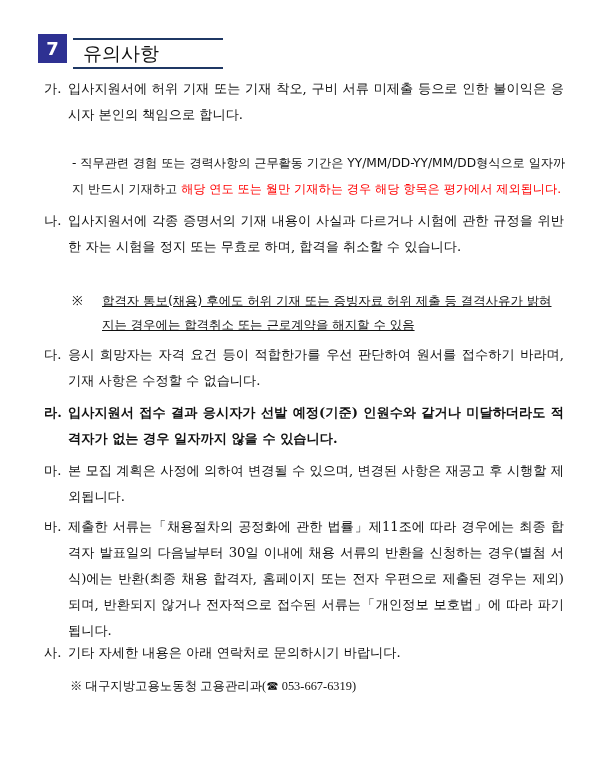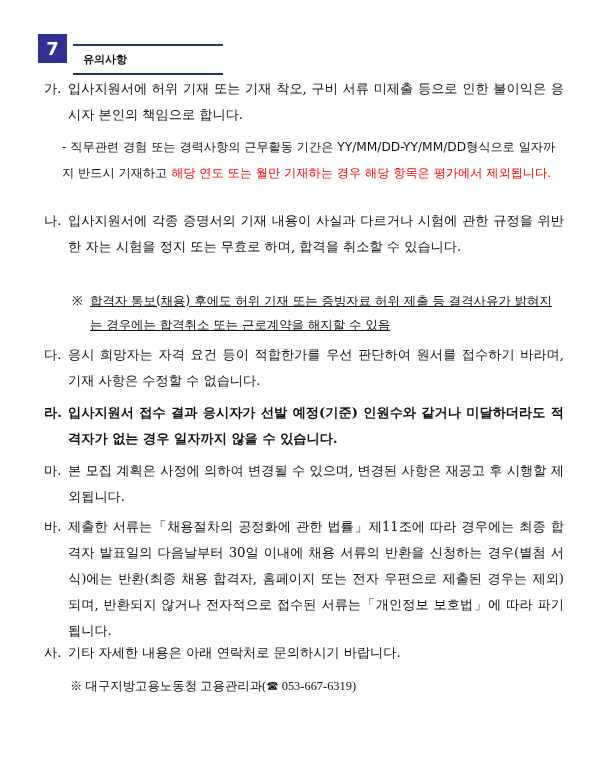--- a/index.html
+++ b/index.html
@@ -1,35 +1,35 @@
 <!DOCTYPE html>
 <html><head>
   <meta charset="utf-8">
   <style>
     html, body { margin: 0; padding: 0; background: #ffffff; }
     body { width: 611px; height: 759px; position: relative; overflow: hidden;
       font-family: "DejaVu Serif", "Liberation Serif", serif; color: #111; }
     .hdr-num { position: absolute; left: 38px; top: 34px; width: 29px; height: 29px;
       background: #2e3192; color: #fff; font-family: "DejaVu Sans", "Liberation Sans", sans-serif;
       font-weight: bold; font-size: 18px; line-height: 29px; text-align: center; }
-    .hdr-title { position: absolute; left: 73px; top: 44px; width: 140px; height: 27px;
+    .hdr-title { position: absolute; left: 73px; top: 38px; width: 140px; height: 27px;
       border-top: 2px solid #1f3864; border-bottom: 2px solid #1f3864;
-      font-family: "DejaVu Sans", "Liberation Sans", sans-serif; font-size: 11px;
-      line-height: 27px; padding-left: 10px; box-sizing: content-box; font-weight: bold; }
+      font-family: "DejaVu Sans", "Liberation Sans", sans-serif; font-size: 19px;
+      line-height: 27px; padding-left: 10px; box-sizing: content-box; }
     .blk { position: absolute; left: 44px; width: 520px; font-size: 13.2px; line-height: 26px; }
     .blk .row { display: flex; }
     .blk .mk { flex: 0 0 auto; width: 24px; }
     .blk .tx { flex: 1; text-align: justify; }
     .bold { font-weight: bold; }
     .red { color: #ff0000; }
-    .sub { position: absolute; left: 62px; width: 500px; font-size: 12.8px; line-height: 26px; }
+    .sub { position: absolute; left: 72px; width: 500px; font-size: 12.8px; line-height: 26px; margin-top: 16px; }
     .note { position: absolute; left: 72px; width: 490px; font-size: 12.8px; line-height: 24px; }
     .note .row { display: flex; }
     .note .mk { flex: 0 0 18px; }
-    .note .tx { flex: 1; text-decoration: underline; font-family: "DejaVu Sans", "Liberation Sans", sans-serif; font-size: 12.4px; }
+    .note .tx { flex: 1; text-decoration: underline; font-family: "DejaVu Sans", "Liberation Sans", sans-serif; font-size: 12.4px; margin-left: 12px; }
     .contact { position: absolute; left: 70px; top: 678px; font-size: 12.4px; font-family: Liberation Serif, serif; }
   </style>
 </head>
 <body>
 
 <div>
   <div class="hdr-num">7</div>
   <div class="hdr-title">유의사항</div>
 </div>
 

